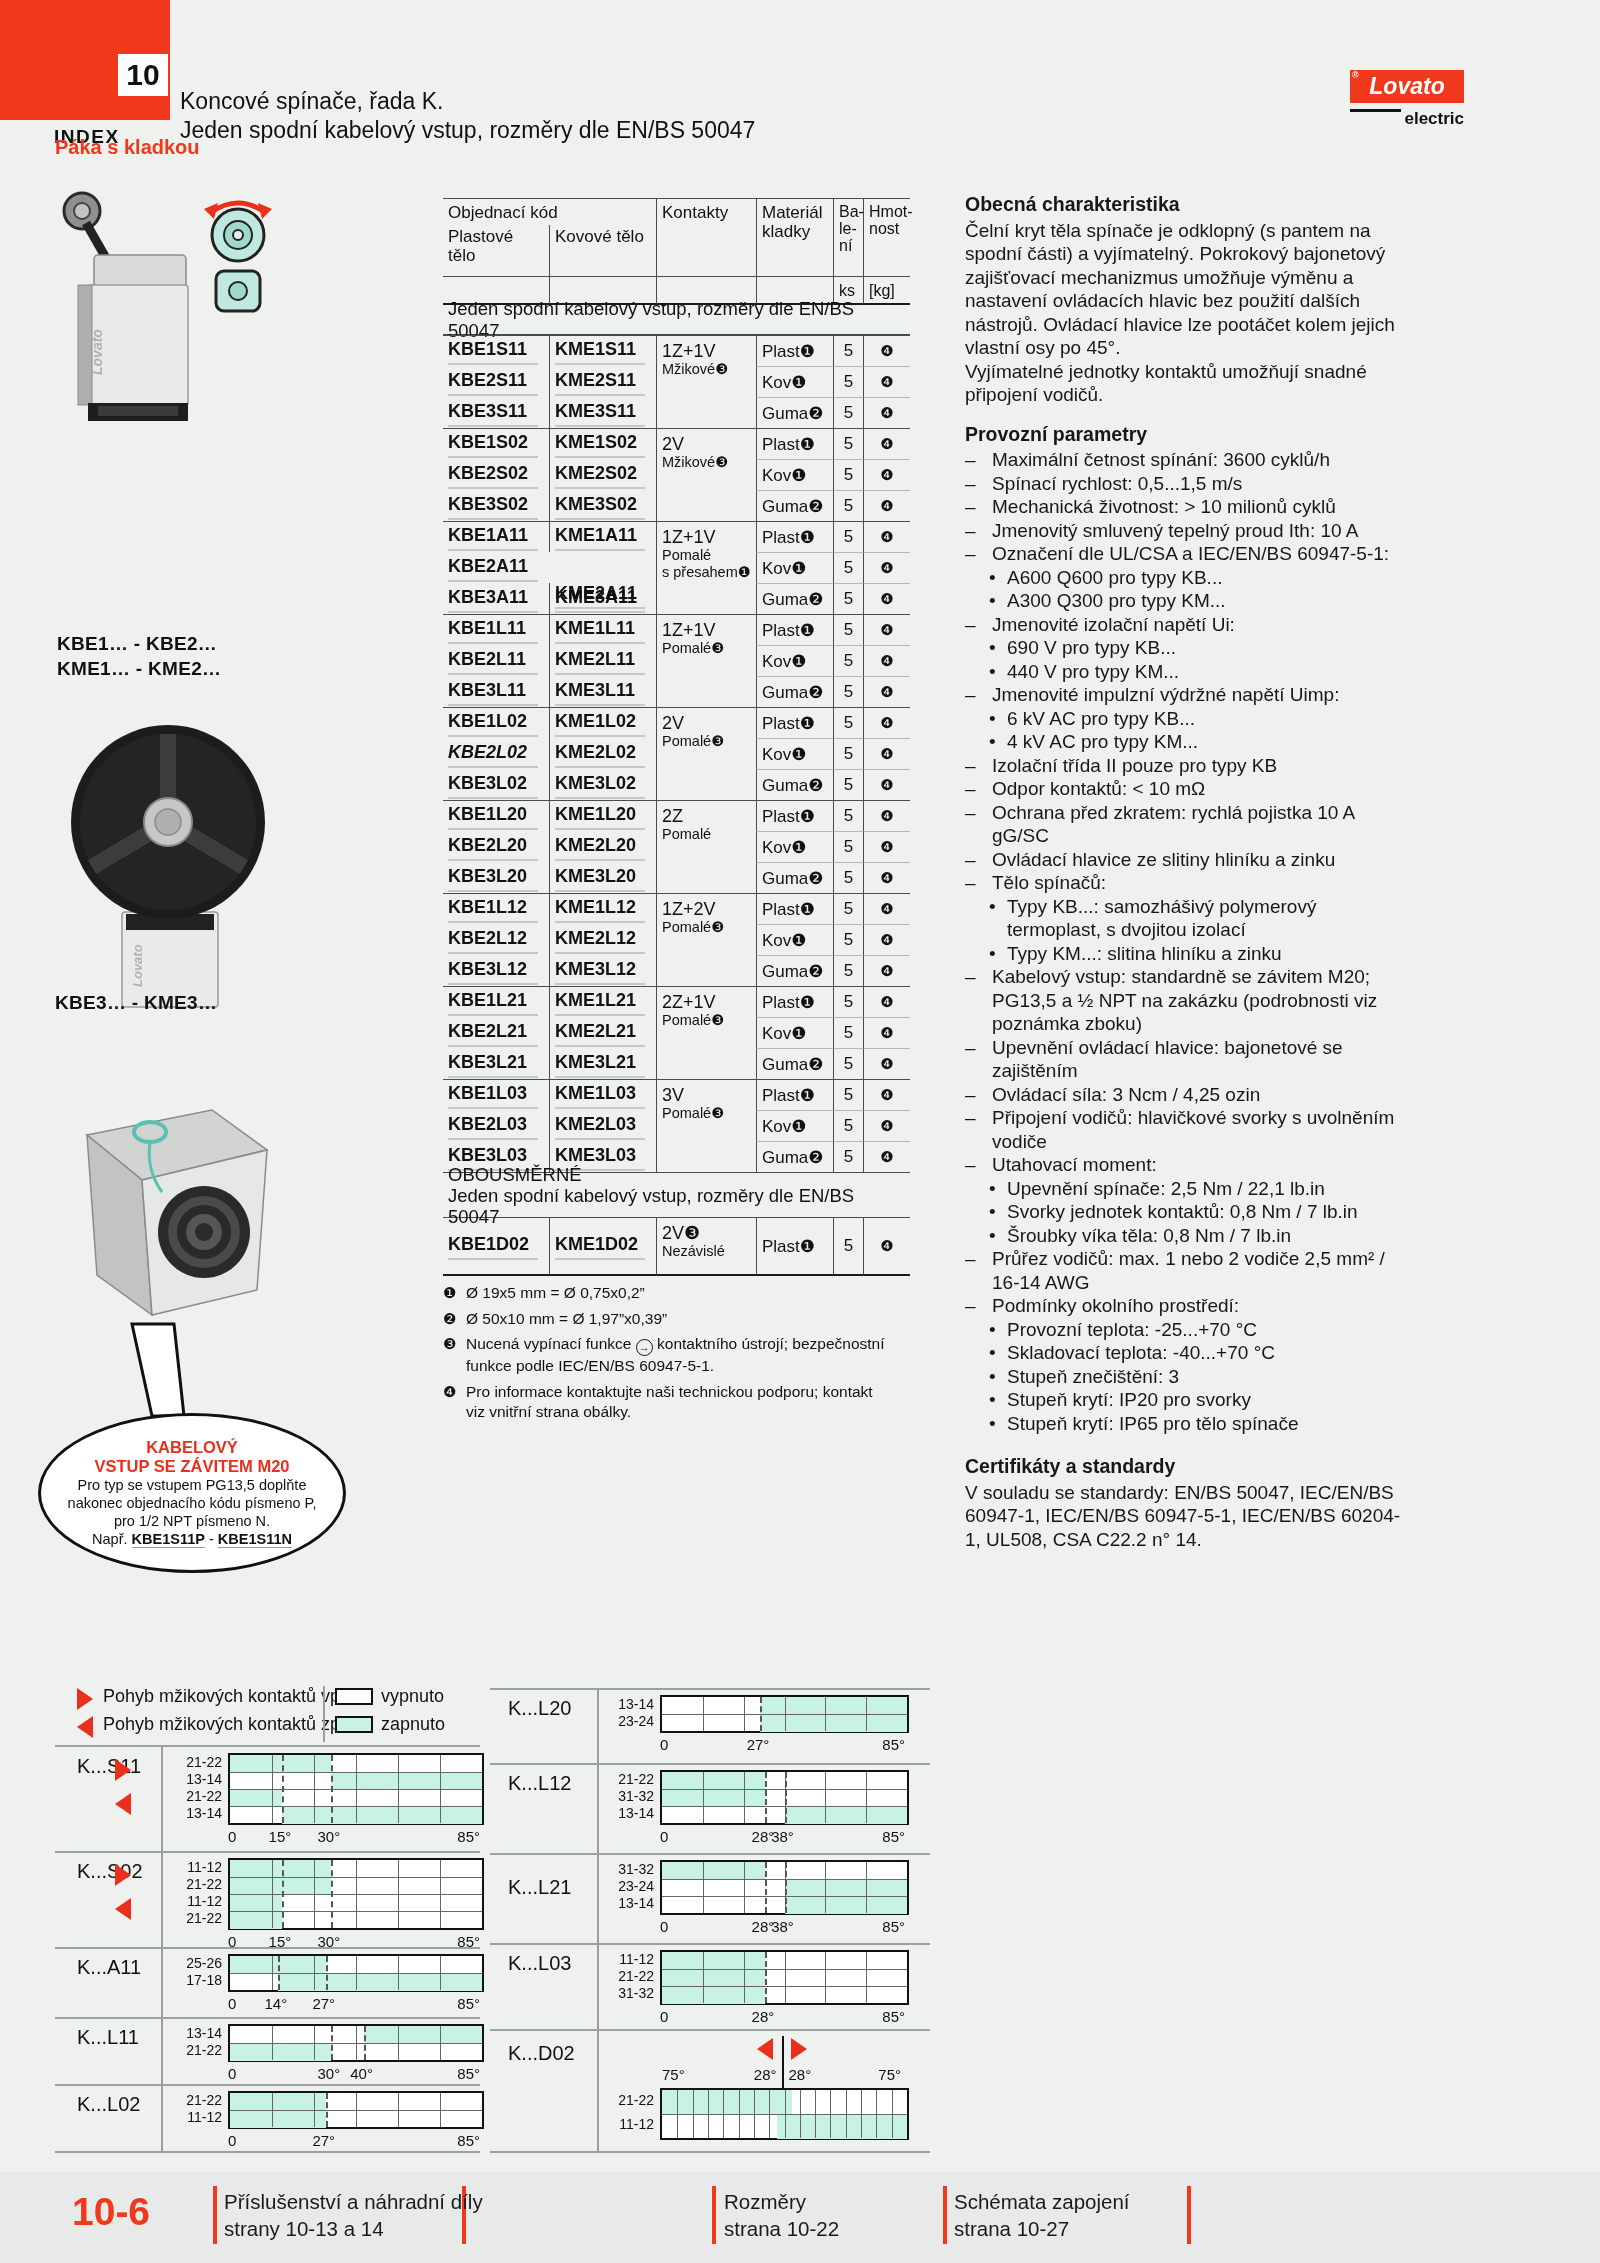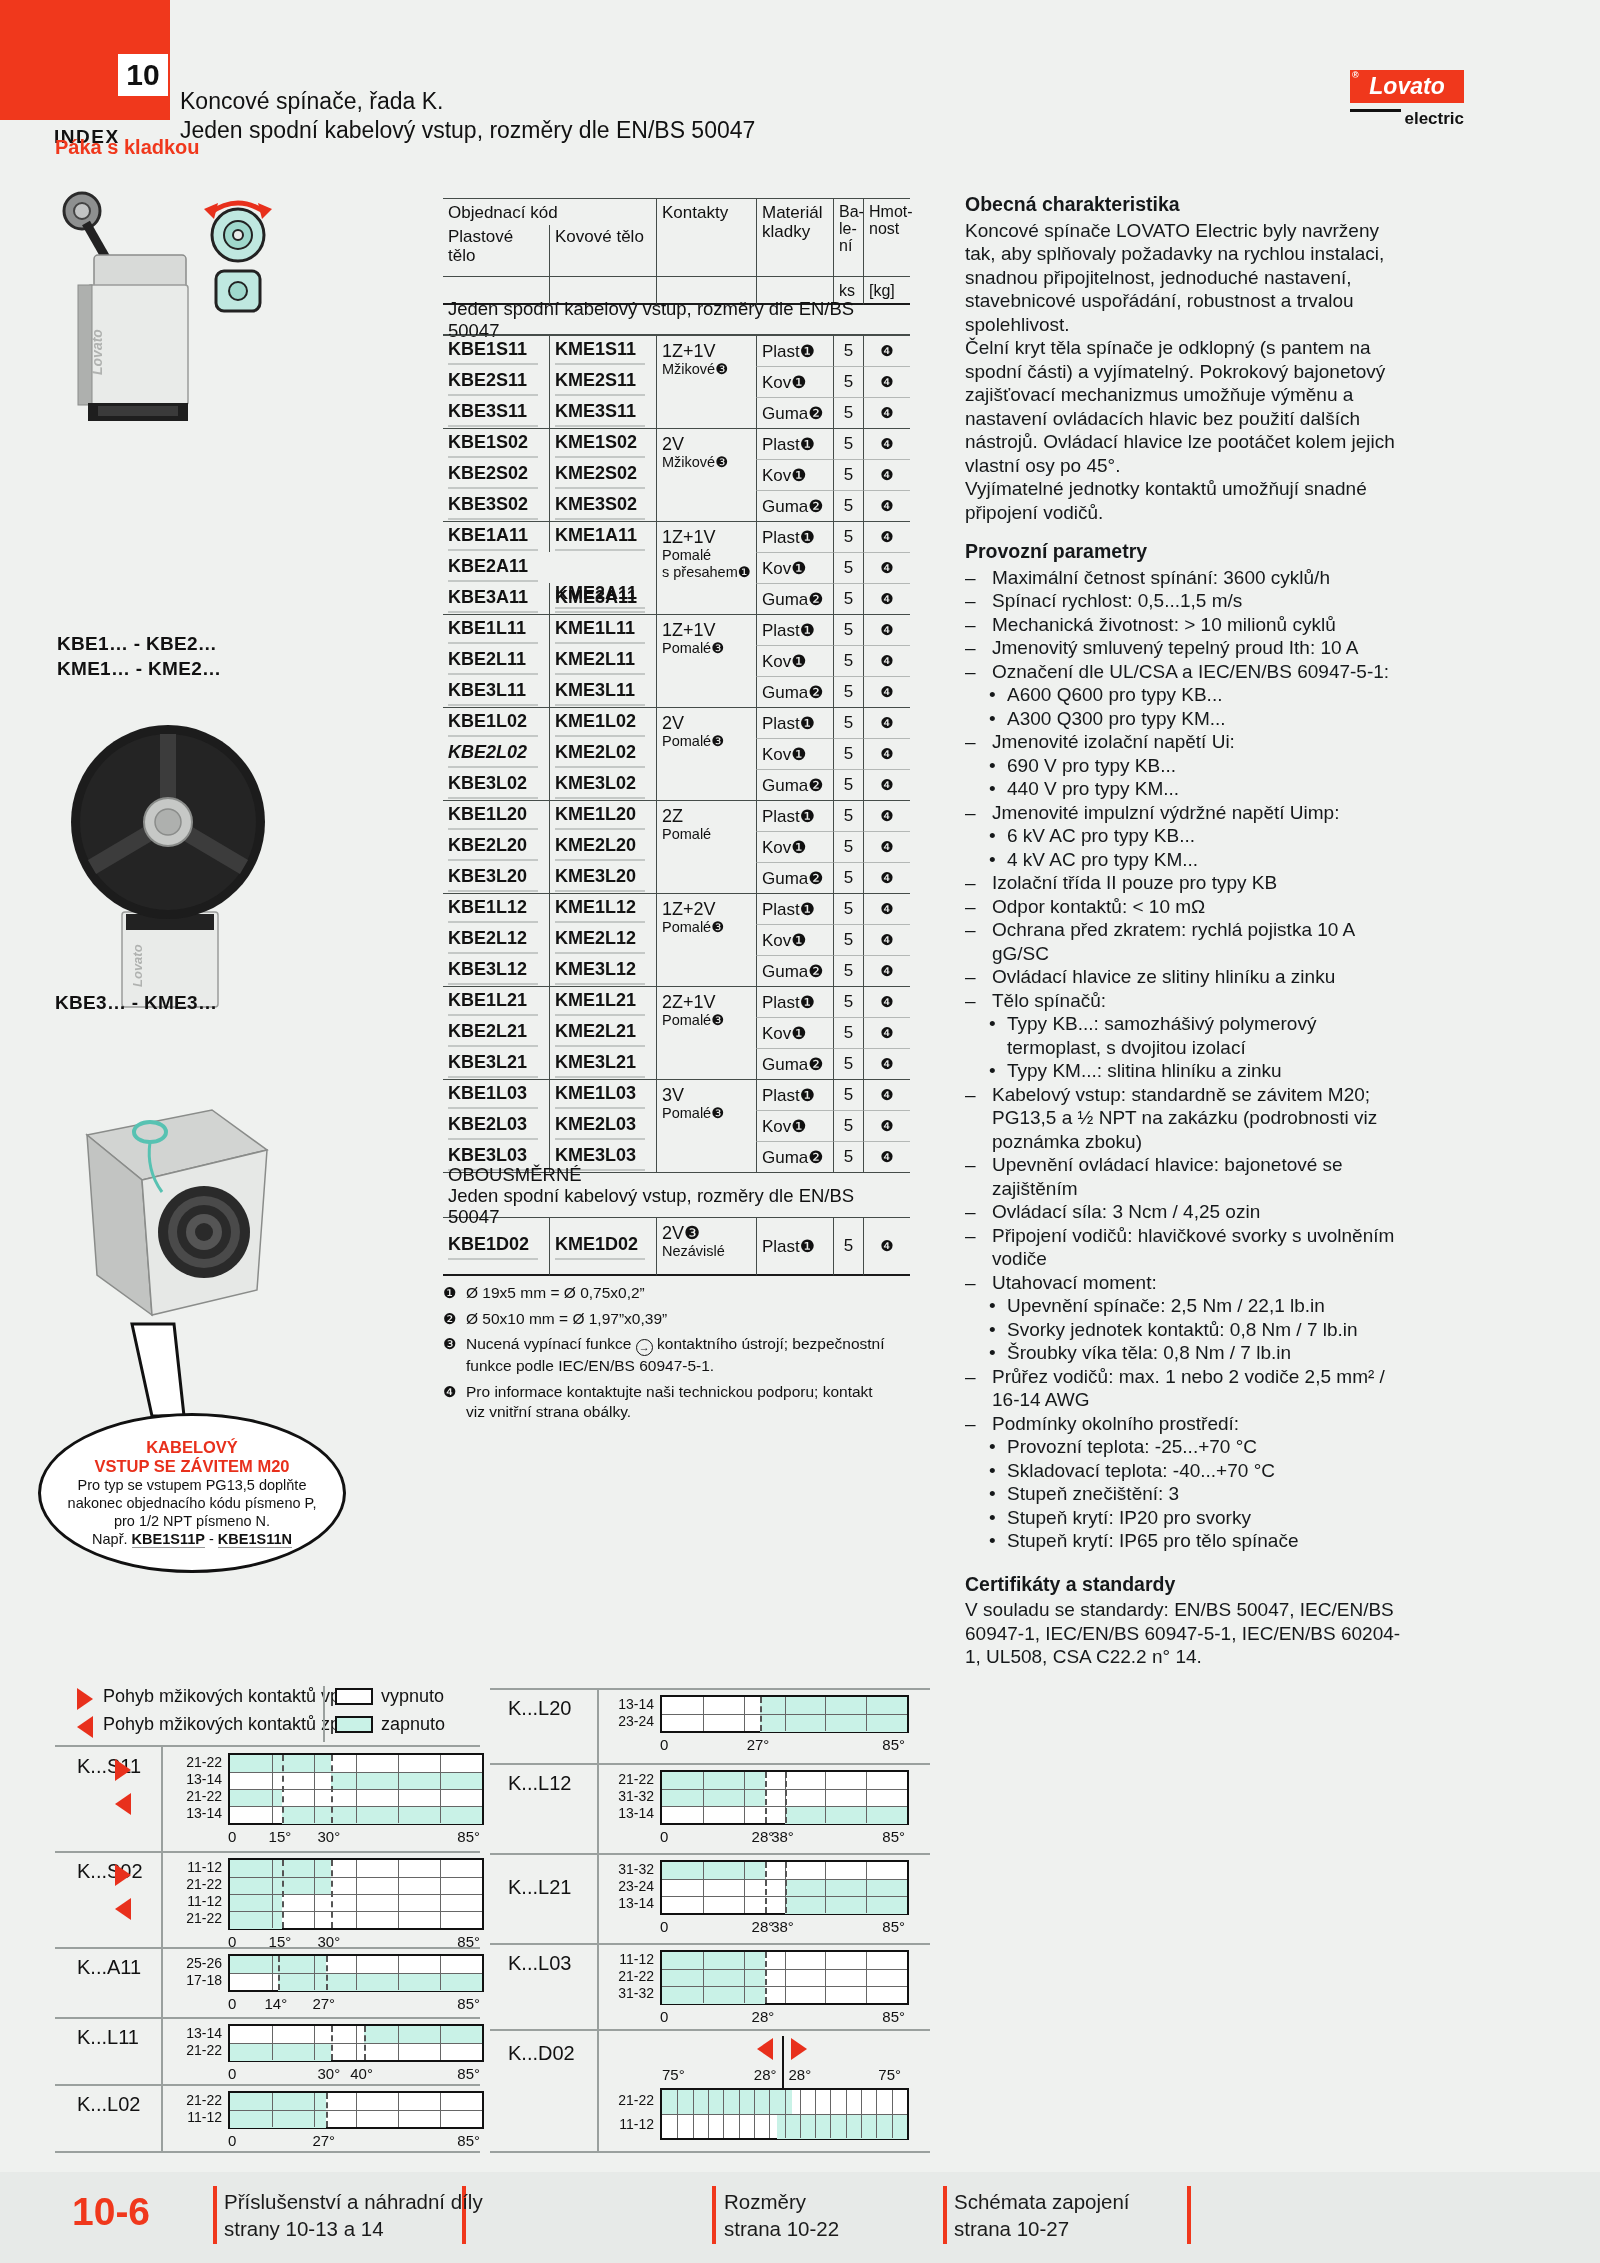--- a/index.html
+++ b/index.html
@@ -522,21 +522,20 @@
   <div id="footnotes">
       <div class="fn"><span class="mk">❶</span>Ø 19x5 mm = Ø 0,75x0,2”</div>
       <div class="fn"><span class="mk">❷</span>Ø 50x10 mm = Ø 1,97”x0,39”</div>
       <div class="fn"><span class="mk">❸</span>Nucená vypínací funkce <span class="circ">→</span> kontaktního ústrojí; bezpečnostní funkce podle IEC/EN/BS 60947-5-1.</div>
       <div class="fn"><span class="mk">❹</span>Pro informace kontaktujte naši technickou podporu; kontakt viz vnitřní strana obálky.</div>
     </div>
 
   <div id="rightcol">
     <div class="rh">Obecná charakteristika</div>
     <div id="gen-body">
-        <div class="rp">Koncové spínače LOVATO Electric byly navrženy tak, aby splňovaly požadavky na rychlou instalaci, snadnou připojitelnost, jednoduché nastavení, stavebnicové uspořádání, robustnost a trvalou spolehlivost.</div>
         <div class="rp">Čelní kryt těla spínače je odklopný (s pantem na spodní části) a vyjímatelný. Pokrokový bajonetový zajišťovací mechanizmus umožňuje výměnu a nastavení ovládacích hlavic bez použití dalších nástrojů. Ovládací hlavice lze pootáčet kolem jejich vlastní osy po 45°.</div>
         <div class="rp">Vyjímatelné jednotky kontaktů umožňují snadné připojení vodičů.</div>
       </div>
     <div class="rh mt">Provozní parametry</div>
     <div id="par-body">
         <div class="param"><span class="m">–</span>Maximální četnost spínání: 3600 cyklů/h</div>
         <div class="param"><span class="m">–</span>Spínací rychlost: 0,5...1,5 m/s</div>
         <div class="param"><span class="m">–</span>Mechanická životnost: &gt; 10 milionů cyklů</div>
         <div class="param"><span class="m">–</span>Jmenovitý smluvený tepelný proud Ith: 10 A</div>
         <div class="param"><span class="m">–</span>Označení dle UL/CSA a IEC/EN/BS 60947-5-1:</div>

